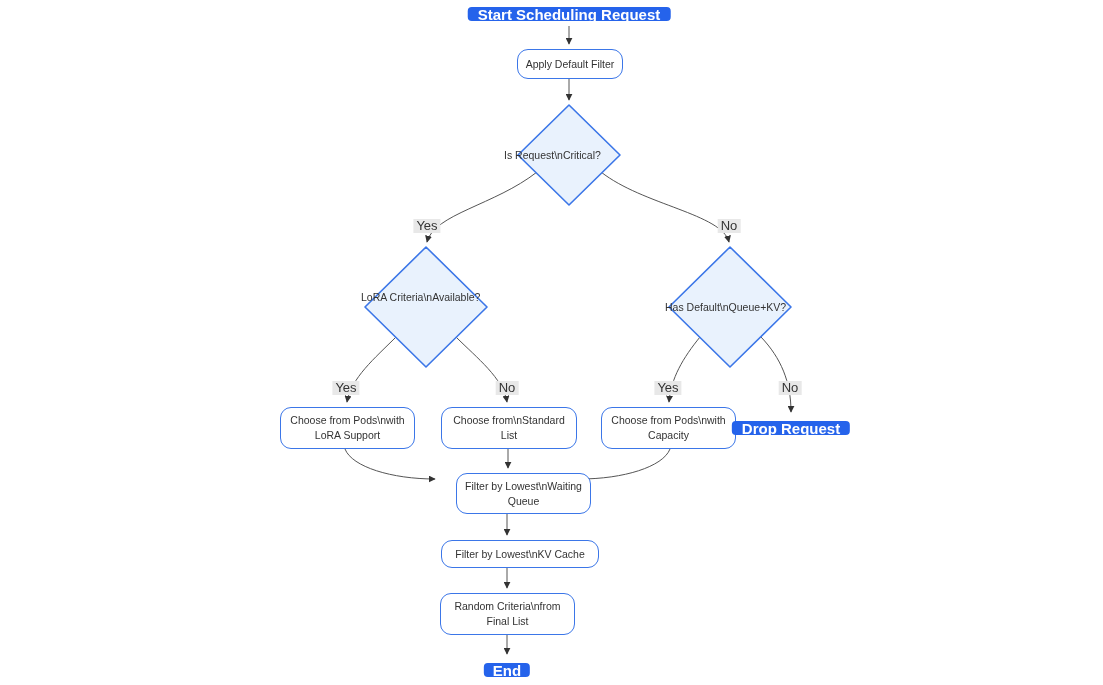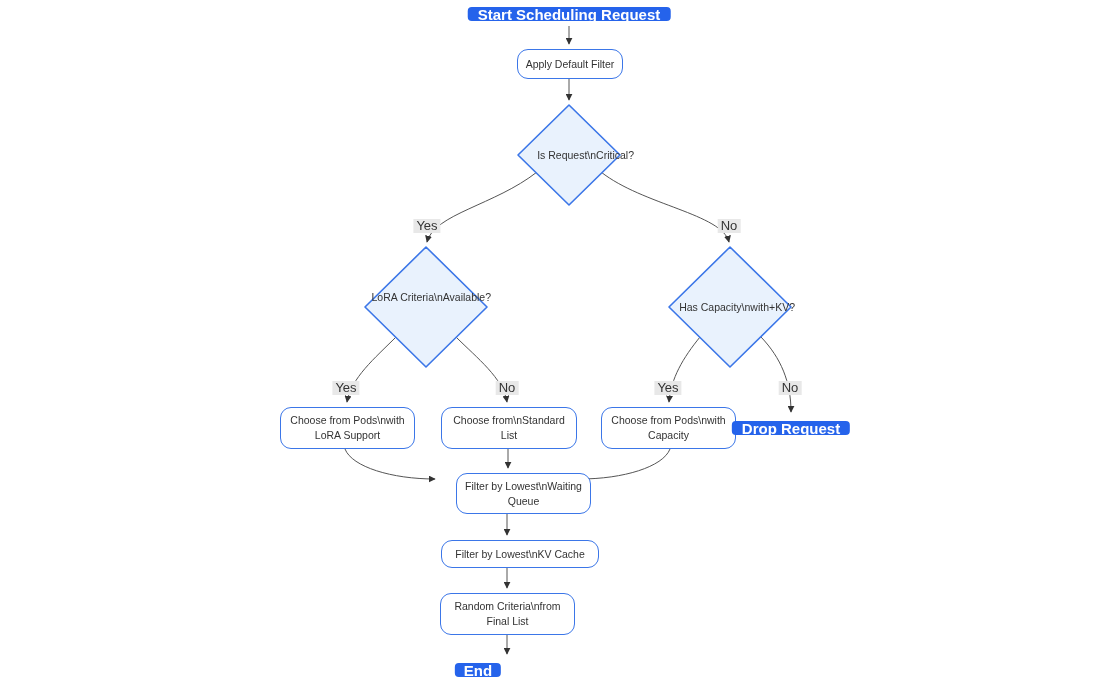--- a/index.html
+++ b/index.html
@@ -39,21 +39,21 @@
     font-size: 15px;
     font-weight: 600;
     white-space: nowrap;
     transform: translate(-50%, -50%);
   }
 
   .dlabel {
     position: absolute;
     width: 130px;
     transform: translate(-50%, -50%);
-    text-align: right;
+    text-align: left;
     font-size: 10.5px;
     color: #333333;
   }
 
   .elabel {
     position: absolute;
     transform: translate(-50%, -50%);
     background: #e8e8e8;
     color: #333333;
     font-size: 13px;
@@ -94,21 +94,21 @@
   </svg>
 
   <div class="node pill" style="left:569px; top:14px;">Start Scheduling Request</div>
 
   <div class="node proc" style="left:517px; top:49px; width:106px; height:30px;">
     <div>Apply Default Filter</div>
   </div>
 
   <div class="dlabel" style="left:569px; top:155px;">Is Request\nCritical?</div>
   <div class="dlabel" style="left:426px; top:297px;">LoRA Criteria\nAvailable?</div>
-  <div class="dlabel" style="left:730px; top:307px;">Has Capacity\nwith+KV?</div>
+  <div class="dlabel" style="left:730px; top:307px;">Has Default\nQueue+KV?</div>
 
   <div class="node proc" style="left:280px; top:407px; width:135px; height:42px;">
     <div>Choose from Pods\nwith</div>
     <div>LoRA Support</div>
   </div>
 
   <div class="node proc" style="left:441px; top:407px; width:136px; height:42px;">
     <div>Choose from\nStandard</div>
     <div>List</div>
   </div>
@@ -127,21 +127,21 @@
 
   <div class="node proc" style="left:441px; top:540px; width:158px; height:28px;">
     <div>Filter by Lowest\nKV Cache</div>
   </div>
 
   <div class="node proc" style="left:440px; top:593px; width:135px; height:42px;">
     <div>Random Criteria\nfrom</div>
     <div>Final List</div>
   </div>
 
-  <div class="node pill" style="left:478px; top:670px; padding:0 9px;">End</div>
+  <div class="node pill" style="left:507px; top:670px; padding:0 9px;">End</div>
 
   <div class="elabel" style="left:427px; top:226px;">Yes</div>
   <div class="elabel" style="left:729px; top:226px;">No</div>
   <div class="elabel" style="left:346px; top:388px;">Yes</div>
   <div class="elabel" style="left:507px; top:388px;">No</div>
   <div class="elabel" style="left:668px; top:388px;">Yes</div>
   <div class="elabel" style="left:790px; top:388px;">No</div>
 
 </div>
 

